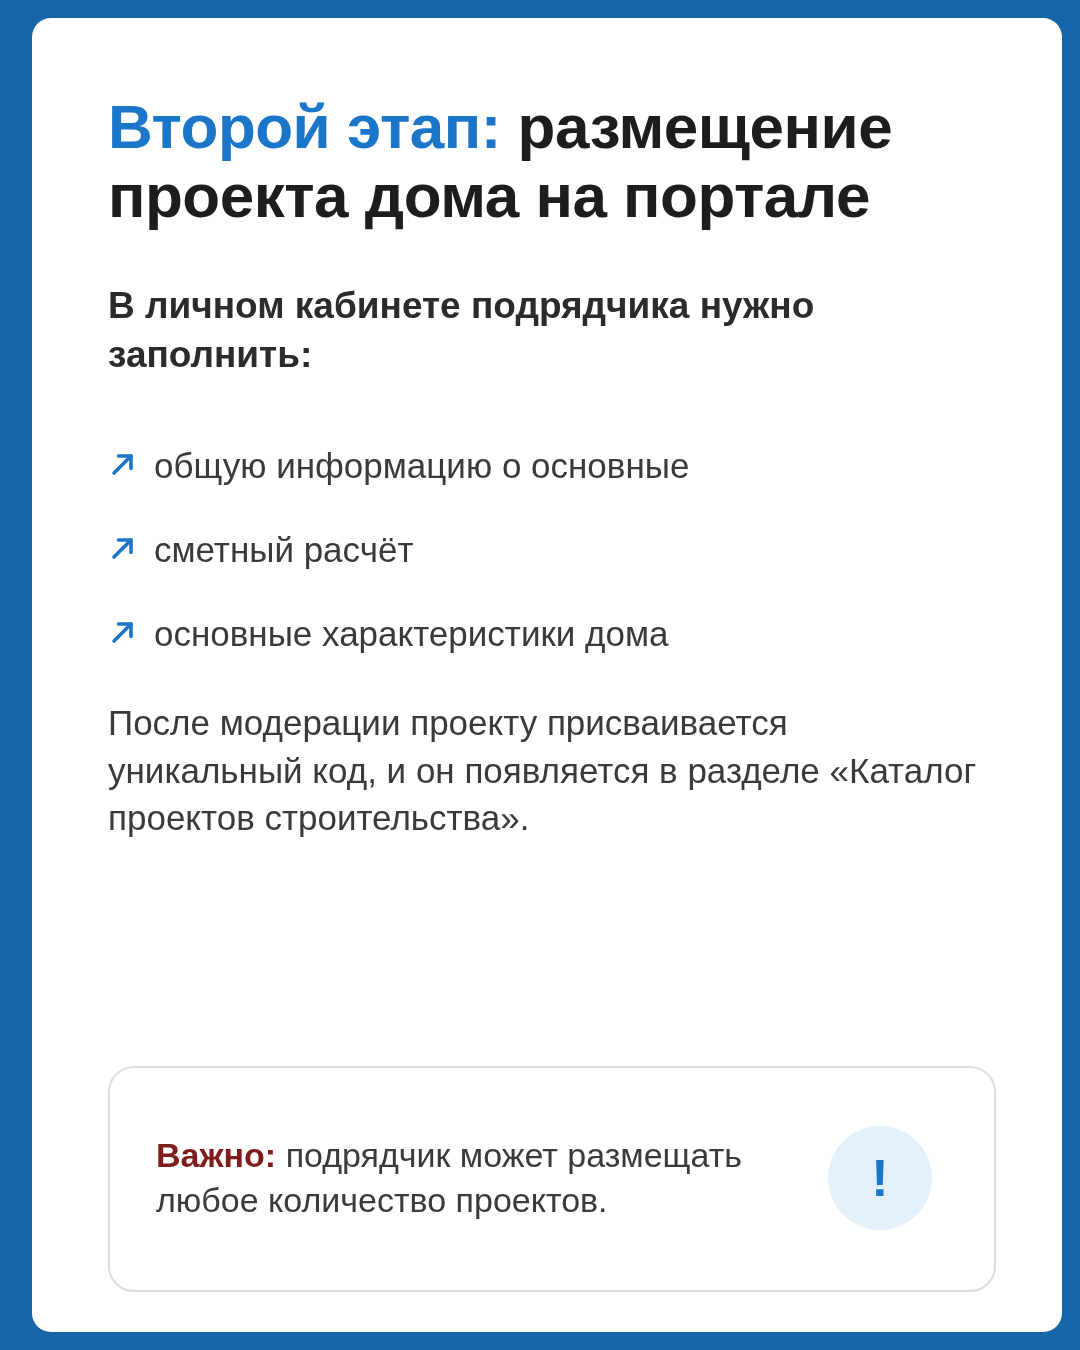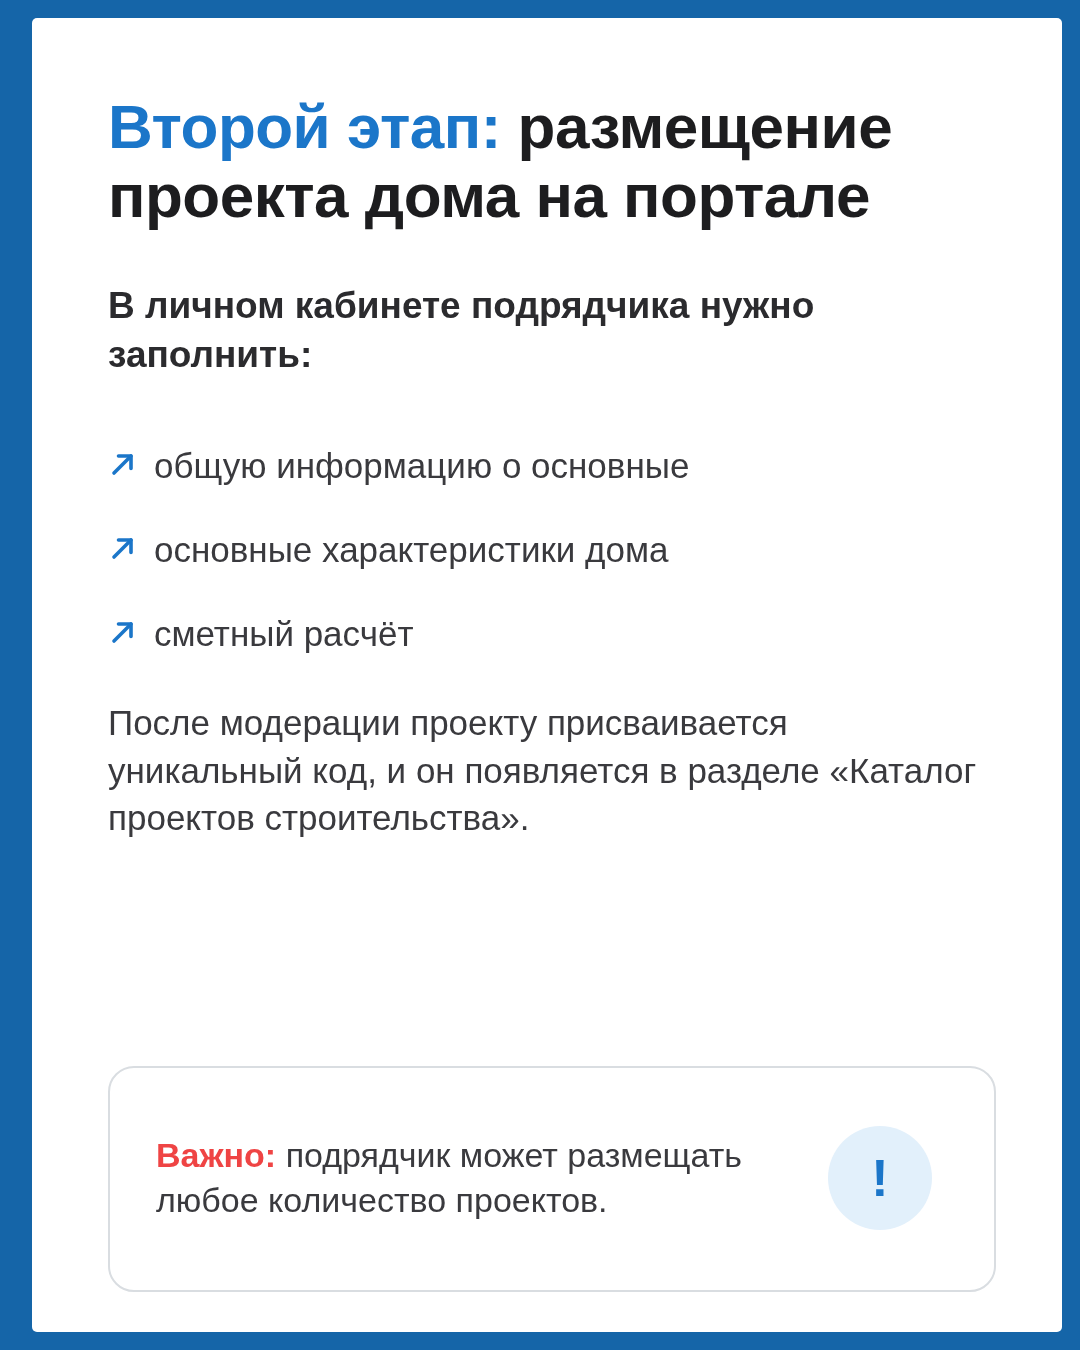--- a/index.html
+++ b/index.html
@@ -20,21 +20,21 @@
     width: 1080px;
     height: 1350px;
     background: #1565a8;
     padding: 18px 18px 18px 32px;
   }
 
   .card {
     width: 100%;
     height: 100%;
     background: #ffffff;
-    border-radius: 5px;
+    border-radius: 19px;
     padding: 74px 66px 40px 76px;
     display: flex;
     flex-direction: column;
   }
 
   
   .title {
     font-size: 62px;
     line-height: 1.12;
     font-weight: 700;
@@ -109,21 +109,21 @@
   }
   .note-text {
     font-size: 34px;
     line-height: 1.33;
     font-weight: 500;
     color: #3a3a3e;
     max-width: 640px;
   }
   .note-text .strong {
     font-weight: 700;
-    color: #ef4444;
+    color: #7f1d1d;
   }
   .note-badge {
     flex: 0 0 auto;
     width: 104px;
     height: 104px;
     border-radius: 50%;
     background: #e2f0fb;
     display: flex;
     align-items: center;
     justify-content: center;
@@ -162,32 +162,32 @@
       </li>
       <li class="bullet">
         <span class="arrow-icon">
           <svg width="30" height="30" viewBox="0 0 30 30" aria-hidden="true">
             <g stroke="#1b76c9" stroke-width="3.6" stroke-linecap="round" stroke-linejoin="round" fill="none">
               <path d="M6 24 L23 7"></path>
               <path d="M10.5 7 L23 7 L23 19.5"></path>
             </g>
           </svg>
         </span>
-        <span class="bullet-label">основные характеристики дома</span>
+        <span class="bullet-label">сметный расчёт</span>
       </li>
       <li class="bullet">
         <span class="arrow-icon">
           <svg width="30" height="30" viewBox="0 0 30 30" aria-hidden="true">
             <g stroke="#1b76c9" stroke-width="3.6" stroke-linecap="round" stroke-linejoin="round" fill="none">
               <path d="M6 24 L23 7"></path>
               <path d="M10.5 7 L23 7 L23 19.5"></path>
             </g>
           </svg>
         </span>
-        <span class="bullet-label">сметный расчёт</span>
+        <span class="bullet-label">основные характеристики дома</span>
       </li>
     </ul>
 
     <p class="para">После модерации проекту присваивается уникальный код, и он появляется в разделе «Каталог проектов строительства».</p>
 
     <div class="note">
       <p class="note-text">
         <span class="strong">Важно:</span><span> подрядчик может размещать любое количество проектов.</span>
       </p>
       <div class="note-badge">

